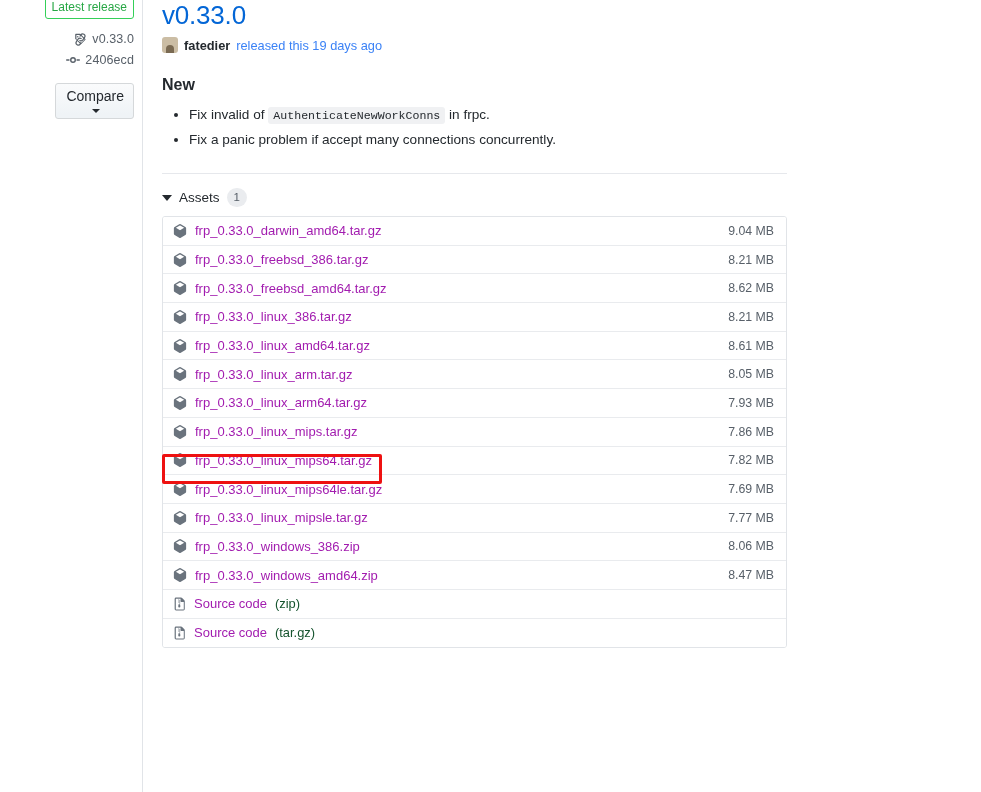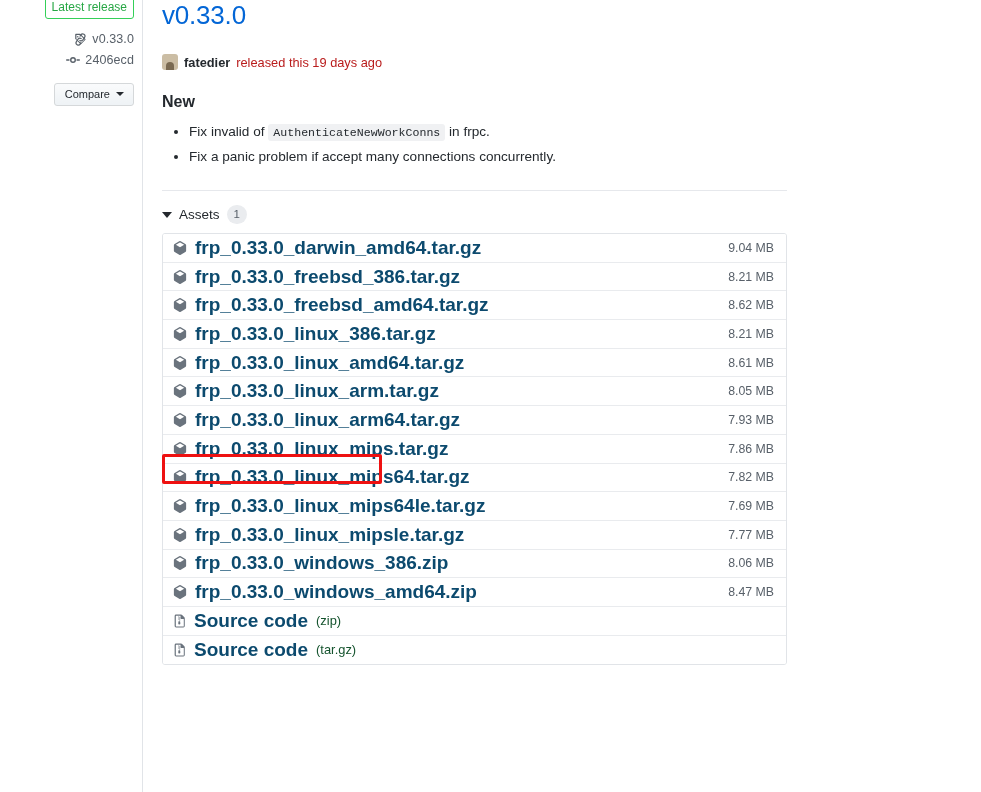--- a/index.html
+++ b/index.html
@@ -58,28 +58,29 @@
   .meta-line .ico { display: inline-flex; align-items: center; }
   .meta-line .txt { letter-spacing: 0.1px; }
 
   .compare-btn {
     position: absolute;
     right: 8px;
     top: 83px;
     display: inline-flex;
     align-items: center;
     gap: 5px;
-    font-size: 11px;
+    font-size: 14px;
     color: #24292e;
     background: linear-gradient(180deg,#fafbfc 0%,#eff3f6 90%);
     border: 1px solid #d5d8da;
     border-radius: 3px;
     padding: 4px 9px 5px 10px;
     cursor: pointer;
     white-space: nowrap;
+    flex-direction: column;
   }
   .caret {
     width: 0; height: 0;
     border-left: 4px solid transparent;
     border-right: 4px solid transparent;
     border-top: 4px solid #24292e;
     display: inline-block;
     margin-left: 1px;
   }
 
@@ -98,21 +99,21 @@
     margin: 0;
     padding-top: 0px;
     letter-spacing: -0.2px;
     cursor: pointer;
     display: inline-block;
   }
   .byline {
     display: flex;
     align-items: center;
     gap: 6px;
-    margin-top: 24px;
+    margin-top: 7px;
     font-size: 12.8px;
     color: #586069;
   }
   .avatar {
     width: 16px; height: 16px;
     border-radius: 3px;
     background:
       radial-gradient(circle at 50% 34%, #6b5a45 0 18%, rgba(0,0,0,0) 19%),
       linear-gradient(180deg,#cdbda6 0%, #b9a territory 0%),
       linear-gradient(180deg,#d8cbb4 0%, #9a8congress 100%);
@@ -123,21 +124,21 @@
   }
   .avatar::after {
     content: "";
     position: absolute;
     left: 4px; top: 8px;
     width: 8px; height: 8px;
     background: #7a6a52;
     border-radius: 4px 4px 0 0;
   }
   .byline .author { color: #24292e; font-weight: 600; }
-  .byline .rest { color: #b91c1c; }
+  .byline .rest { color: #3b82f6; }
 
   h3.section {
     font-size: 16px;
     font-weight: 700;
     color: #24292e;
     margin: 22px 0 0 0;
     line-height: 20px;
   }
   ul.bullets {
     margin: 8px 0 0 0;
@@ -215,23 +216,23 @@
     background: #fff;
   }
   .asset-row:last-child { border-bottom: 0; }
   .asset-left {
     display: flex;
     align-items: center;
     gap: 8px;
     min-width: 0;
   }
   .asset-name {
-    font-size: 19px;
-    color: #0c4a6e;
-    font-weight: 700;
+    font-size: 13px;
+    color: #a21caf;
+    font-weight: 400;
     cursor: pointer;
     white-space: nowrap;
   }
   .asset-suffix { color: #14532d; font-weight: 400; font-size: 12.9px; }
   .asset-size {
     font-size: 12.3px;
     color: #586069;
     white-space: nowrap;
   }
   .pkg-icon, .file-icon { display: inline-flex; align-items: center; flex: 0 0 auto; }

